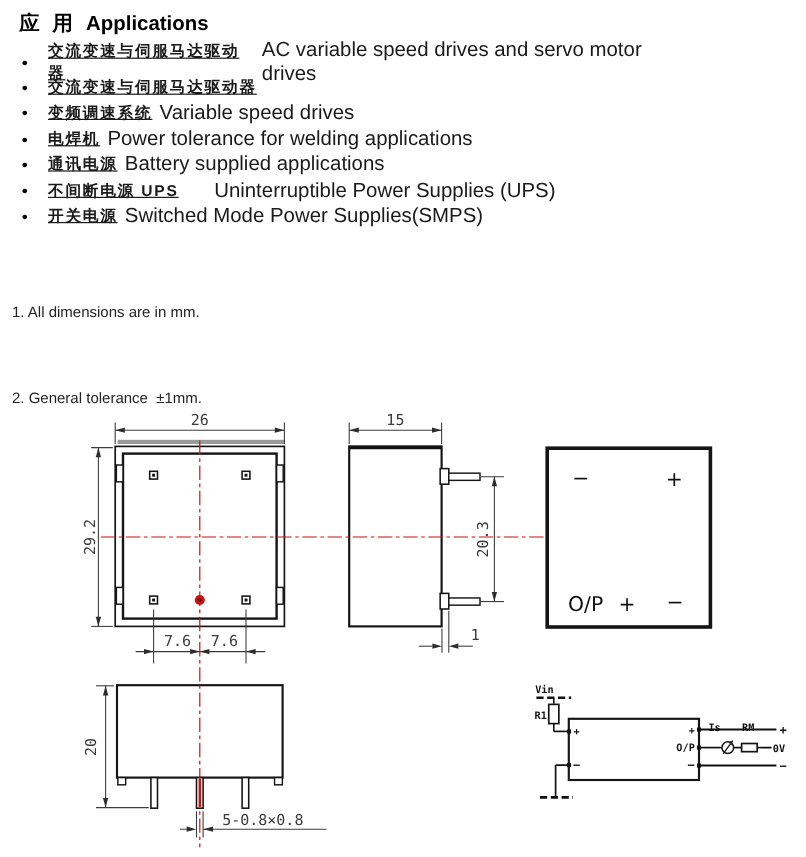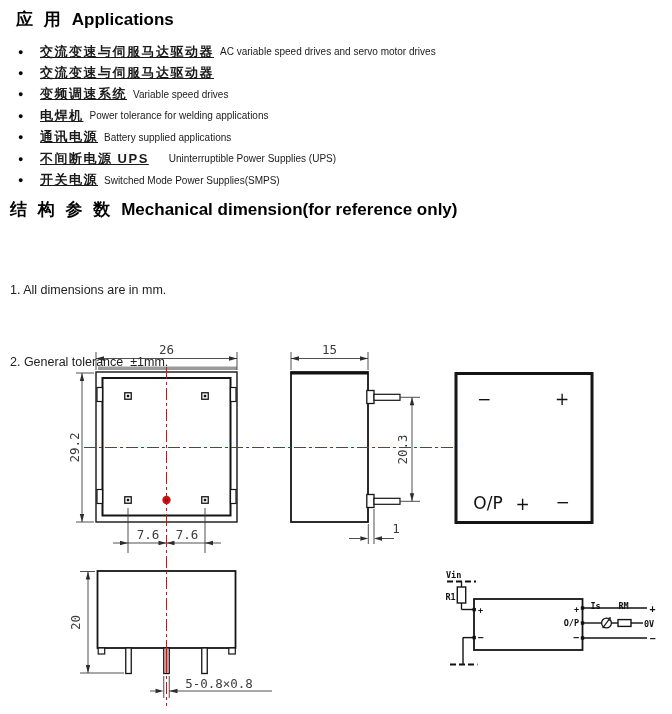--- a/index.html
+++ b/index.html
@@ -13,21 +13,21 @@
     overflow:hidden;
   }
   
   .txt { position:absolute; top:0; left:0; width:581px; }
   .h1 { margin:8px 0 0 16px; font-size:17px; font-weight:bold; color:#000; }
   .h1 .zh, .h2 .zh { letter-spacing:3px; margin-right:8px; font-weight:bold; }
   .app-list { margin:10px 0 0 0; padding:0; list-style:none; }
   .app-item { display:flex; align-items:center; height:21.4px; padding-left:18px; }
   .bullet { width:22px; font-size:9px; color:#000; flex:0 0 22px; }
   .zh-item { font-size:13px; font-weight:bold; letter-spacing:1.5px; margin-right:6px; white-space:pre-wrap;text-decoration:underline; }
-  .en-item { font-size:10px; color:#1a1a1a; white-space:pre-wrap; }
+  .en-item { font-size:17px; color:#1a1a1a; white-space:pre-wrap; }
   .h2 { margin:7px 0 0 10px; font-size:17px; font-weight:bold; color:#000; }
   .notes { margin:9px 0 0 10px; font-size:12.5px; line-height:24px; color:#222; white-space:pre-wrap; }
   
   svg.drawing { position:absolute; top:330px; left:0; }
   .dim  { font:12.5px "DejaVu Sans Mono", monospace; fill:#3c3c3c; }
   .face-t { font:17px "DejaVu Sans", sans-serif; fill:#111; }
   .sch-t  { font:bold 8.5px "DejaVu Sans Mono", monospace; fill:#111; }
   .sch-b  { font:bold 10px "DejaVu Sans Mono", monospace; fill:#111; }
   .dl { stroke:#3c3c3c; stroke-width:0.9; fill:none; }
   .ah { fill:#2d2d2d; stroke:none; }
@@ -71,21 +71,20 @@
         <span class="zh-item">不间断电源 UPS</span>
         <span class="en-item">     Uninterruptible Power Supplies (UPS)</span>
       </li>
     <li class="app-item">
         <span class="bullet">●</span>
         <span class="zh-item">开关电源</span>
         <span class="en-item">Switched Mode Power Supplies(SMPS)</span>
       </li>
   </ul>
 
-  <div class="h2"><span class="zh">结 构 参 数</span><span>Mechanical dimension(for reference only)</span></div>
 
   <div class="notes">
     <div>1. All dimensions are in mm.</div>
     <div>2. General tolerance  ±1mm.</div>
   </div>
 </div>
 
 <svg class="drawing" width="672" height="384" viewBox="0 330 672 384" xmlns="http://www.w3.org/2000/svg">
 
   <g>

